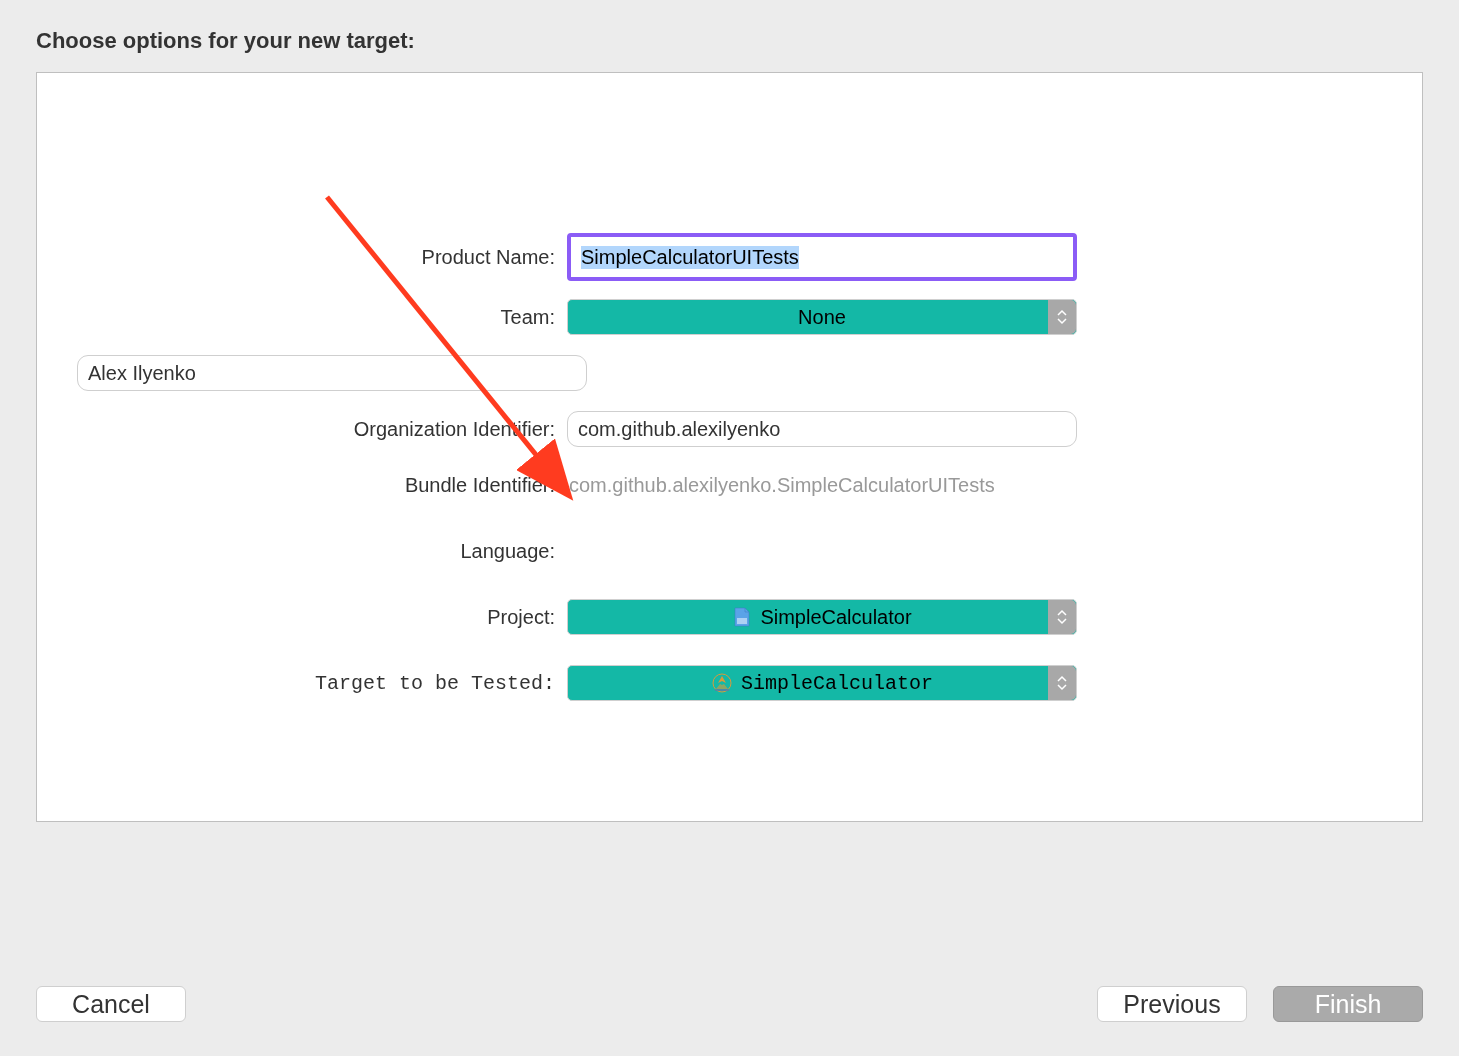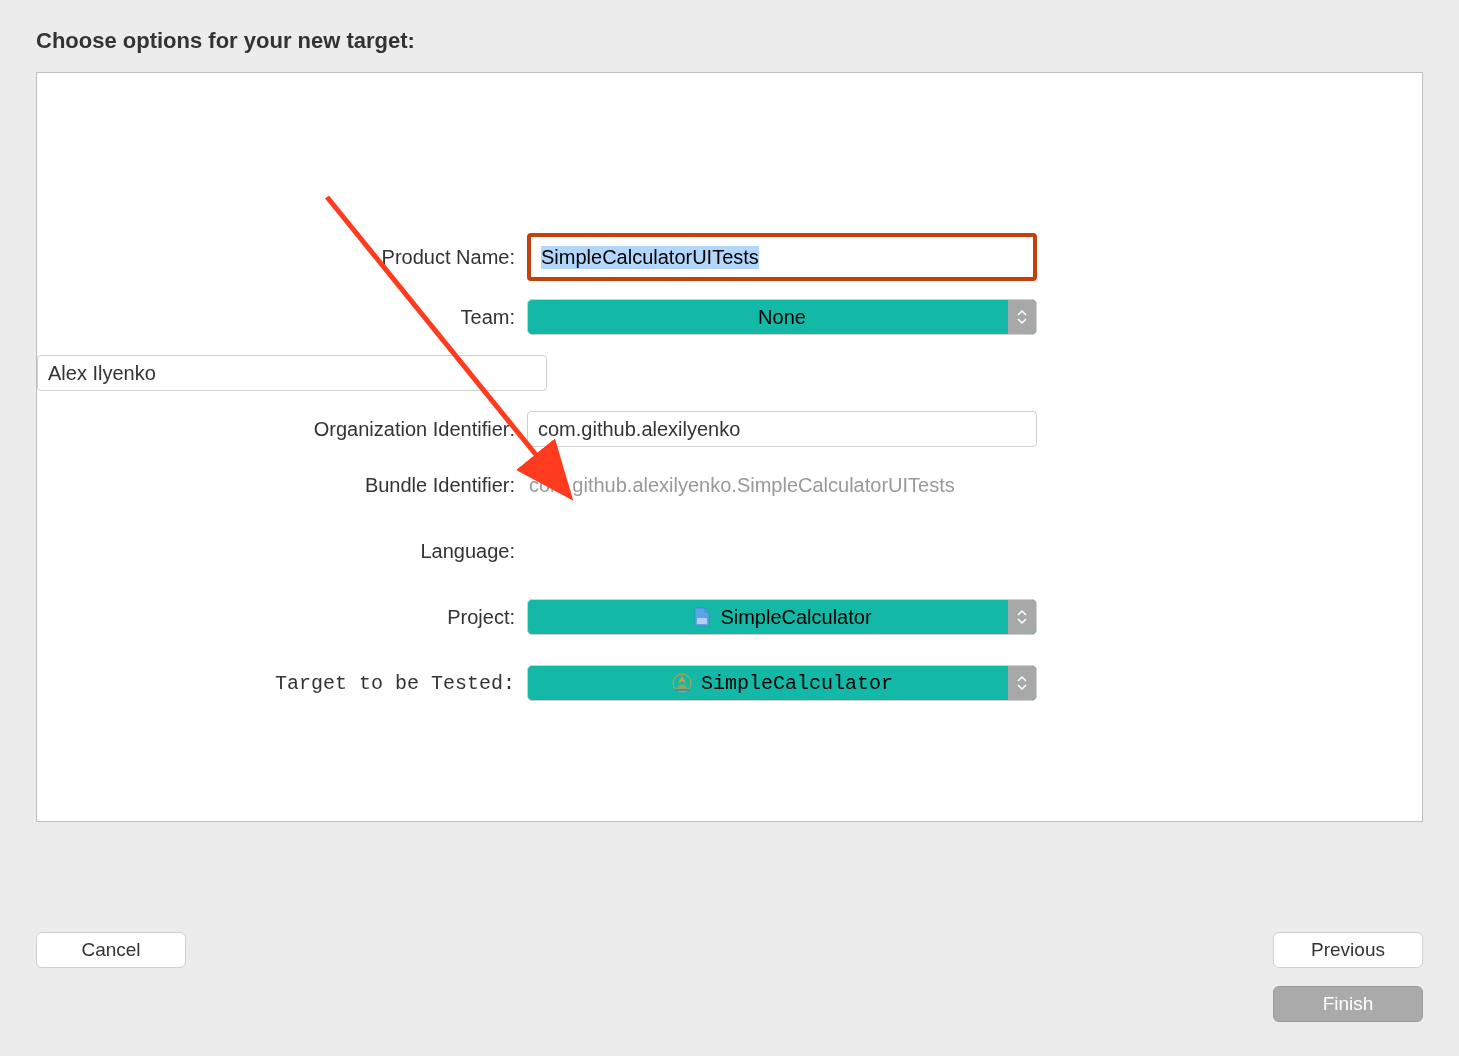--- a/index.html
+++ b/index.html
@@ -32,50 +32,51 @@
       position: absolute;
       top: 160px;
       left: 0;
       right: 0;
     }
     .form-row {
       display: flex;
       align-items: center;
       margin-bottom: 16px;
       min-height: 40px;
+      margin-left: 40px;
     }
     .form-label {
       width: 490px;
       text-align: right;
       font-size: 20px;
       color: #333;
       padding-right: 12px;
     }
     .form-control-wrap {
       width: 510px;
       position: relative;
     }
     .text-input {
       width: 100%;
       height: 36px;
       border: 1px solid #cfcfcf;
-      border-radius: 4px;
+      border-radius: 11px;
       padding: 0 10px;
       font-size: 20px;
       font-family: inherit;
       color: #333;
       background: #fff;
     }
     .selected-text {
       background: #b2d6fc;
     }
     .input-focus-box {
       width: 100%;
       height: 48px;
-      border: 4px solid #c2410c;
+      border: 4px solid #8b5cf6;
       border-radius: 4px;
       background: #fff;
       display: flex;
       align-items: center;
       padding: 0 10px;
       font-size: 20px;
     }
     .dropdown {
       width: 100%;
       height: 36px;
@@ -123,36 +124,35 @@
       right: 36px;
       display: flex;
       justify-content: space-between;
     }
     .btn {
       height: 36px;
       min-width: 150px;
       border: 1px solid #cfcfcf;
       border-radius: 6px;
       background: #fff;
-      font-size: 19px;
+      font-size: 25px;
       font-family: inherit;
       color: #333;
       cursor: default;
       padding: 0 24px;
     }
     .btn.primary {
       background: #aaaaaa;
       border: 1px solid #999;
       color: #fff;
       text-align: center;
     }
     .right-buttons {
       display: flex;
-      gap: 18px;
-      flex-direction: column;
+      gap: 26px;
     }
     .arrow-overlay {
       position: absolute;
       pointer-events: none;
       z-index: 100;
     }
   </style>
 </head>
 <body>
 

